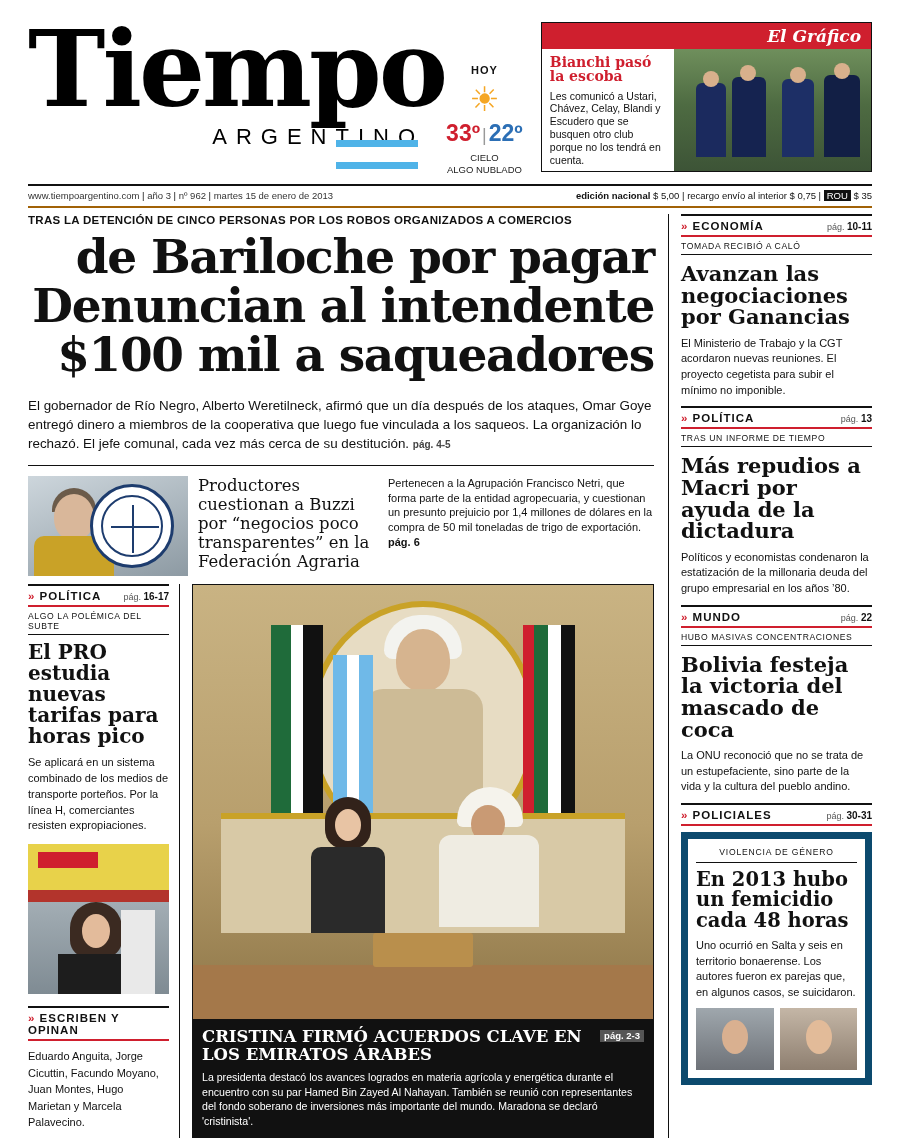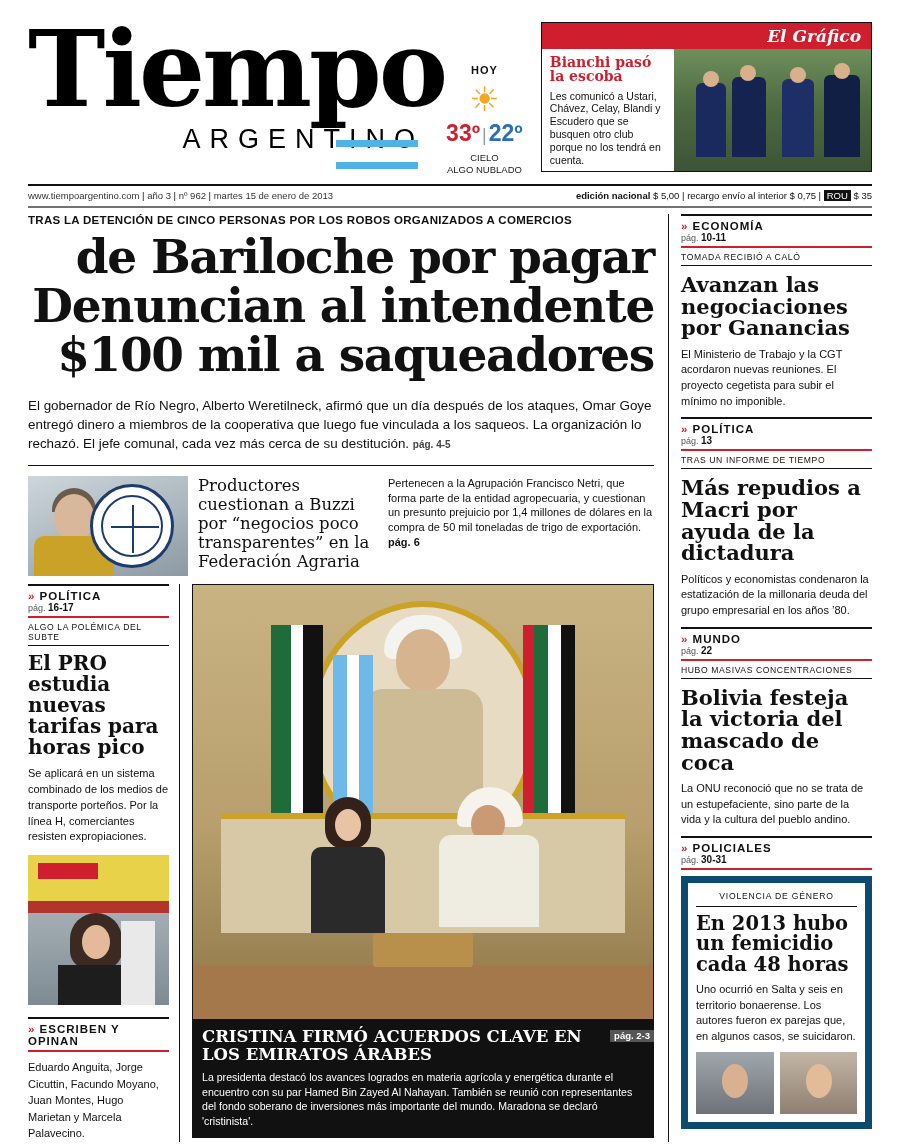--- a/index.html
+++ b/index.html
@@ -19,21 +19,21 @@
   .logo-title {
     font-family:"DejaVu Serif", serif;
     font-weight:bold;
     font-size:104px;
     line-height:0.92;
     letter-spacing:-3px;
     color:#000;
   }
   .logo-sub {
     font-family:"Liberation Sans", sans-serif;
-    font-size:27px;
+    font-size:22px;
     letter-spacing:9px;
     text-align:right;
     padding-right:4px;
     margin-top:6px;
     color:#000;
   }
   .flagbars { position:absolute; left:308px; top:118px; width:82px; }
   .flagbars div { height:7px; margin-bottom:4px; }
   .fb1 { background:#4fb3e8; }
   .fb2 { background:#ffffff; border:0; height:7px; }
@@ -58,21 +58,21 @@
   .promo-img { flex:1; position:relative; background:linear-gradient(180deg,#6f8f5c 0%,#4e6b42 45%,#3c5336 100%); }
   .promo-img .pbox { position:absolute; background:#1b2a5e; }
   .promo-img .p1 { left:22px; top:34px; width:30px; height:74px; border-radius:6px 6px 0 0; }
   .promo-img .p2 { left:58px; top:28px; width:34px; height:80px; border-radius:6px 6px 0 0; background:#152350; }
   .promo-img .p3 { left:108px; top:30px; width:32px; height:78px; border-radius:6px 6px 0 0; background:#1d2f66; }
   .promo-img .p4 { left:150px; top:26px; width:36px; height:82px; border-radius:6px 6px 0 0; background:#121f45; }
   .promo-img .head { position:absolute; width:16px; height:16px; border-radius:50%; background:#d8b08c; }
 
   
   .inforule { border-top:2px solid #111; margin-top:6px; }
-  .infostrip { display:flex; justify-content:space-between; font-size:9.5px; padding:4px 0 5px; border-bottom:2px solid #737373; }
+  .infostrip { display:flex; justify-content:space-between; font-size:9.5px; padding:4px 0 5px; border-bottom:2px solid #a16207; }
   .infostrip .left span { color:#333; }
   .infostrip .right b { font-weight:bold; }
   .rou { background:#111; color:#fff; padding:0 3px; }
 
   
   .cols { display:flex; gap:0; margin-top:6px; }
   .main-col { width:640px; padding-right:14px; }
   .side-col { width:204px; border-left:1px solid #111; padding-left:12px; }
 
   .kicker { font-size:11.5px; font-weight:bold; letter-spacing:0.3px; color:#111; }
@@ -102,21 +102,21 @@
   .emblem .bar { position:absolute; left:18px; top:50%; width:48px; height:2px; background:#1d3c6e; }
   .sec2-h { font-family:"DejaVu Serif", serif; font-size:16.5px; line-height:1.16; width:180px; }
   .sec2-p { font-size:11px; line-height:1.35; flex:1; }
   .sec2-p .pag { font-weight:bold; }
 
   
   .lower { display:flex; gap:12px; margin-top:8px; }
   .left-col { width:152px; border-right:1px solid #111; padding-right:10px; }
   .center-col { flex:1; }
 
-  .seclabel { display:flex; align-items:baseline; justify-content:space-between; border-top:2px solid #111; padding-top:4px;flex-direction:column; }
+  .seclabel { display:flex; align-items:baseline; justify-content:space-between; border-top:2px solid #111; padding-top:4px; }
   .seclabel .name { font-size:11.5px; letter-spacing:1px; font-weight:bold; }
   .seclabel .name .chev { color:#cf1f2e; font-weight:bold; }
   .seclabel .pag { font-size:9px; color:#555; }
   .seclabel .pag b { color:#111; font-size:10px; }
   .redrule { border-bottom:2px solid #cf1f2e; margin-top:3px; }
   .antetitulo { font-size:8.6px; letter-spacing:0.6px; padding:4px 0 3px; border-bottom:1px solid #111; }
   .subhead { font-family:"DejaVu Serif", serif; font-weight:bold; font-size:20px; line-height:1.05; margin:7px 0 0; }
   .subcopy { font-size:11px; line-height:1.45; margin-top:8px; }
 
   .photo-small { height:150px; margin-top:10px; background:linear-gradient(180deg,#b9c3c9,#7f8b93); position:relative; overflow:hidden; }
@@ -149,21 +149,21 @@
   .cfk2 .b { position:absolute; left:8px; top:50px; width:74px; height:86px; background:#2a2a2a; border-radius:10px 10px 0 0; }
   .sheikh { position:absolute; right:110px; bottom:92px; width:110px; height:140px; }
   .sheikh .kaf { position:absolute; left:24px; top:0; width:66px; height:40px; border-radius:34px 34px 6px 6px; background:#f5f3ec; }
   .sheikh .f { position:absolute; left:38px; top:18px; width:34px; height:38px; border-radius:50%; background:#c99a74; }
   .sheikh .b { position:absolute; left:6px; top:48px; width:100px; height:92px; background:#efece2; border-radius:12px 12px 0 0; }
   .table-ft { position:absolute; left:180px; right:180px; bottom:52px; height:34px; background:#b98f4c; border-radius:3px; }
   .rug { position:absolute; left:0; right:0; bottom:0; height:54px; background:#a4784a; }
 
   .caption-box { background:#111; color:#fff; padding:8px 10px 10px; position:relative; }
   .caption-title { font-family:"DejaVu Serif", serif; font-weight:bold; font-size:16.5px; line-height:1.1; padding-right:42px; }
-  .caption-title .pag { position:absolute; right:0; top:10px; background:#555; color:#fff; font-size:9.5px; padding:1px 4px; font-family:"Liberation Sans",sans-serif; }
+  .caption-title .pag { position:absolute; right:10px; top:10px; background:#555; color:#fff; font-size:9.5px; padding:1px 4px; font-family:"Liberation Sans",sans-serif; }
   .caption-text { font-size:10.6px; line-height:1.38; margin-top:6px; }
 
   
   .side-item { margin-bottom:8px; }
   .side-h { font-family:"DejaVu Serif", serif; font-weight:bold; font-size:21px; line-height:1.03; margin-top:8px; }
   .side-p { font-size:11px; line-height:1.42; margin-top:8px; }
   .pol-box { border:7px solid #0c4a6e; padding:8px; margin-top:6px; }
   .pol-label { font-size:8.6px; letter-spacing:0.8px; text-align:center; border-bottom:1px solid #111; padding-bottom:5px; }
   .pol-h { font-family:"DejaVu Serif", serif; font-weight:bold; font-size:19.5px; line-height:1.05; margin-top:7px; }
   .pol-p { font-size:11px; line-height:1.4; margin-top:7px; }

